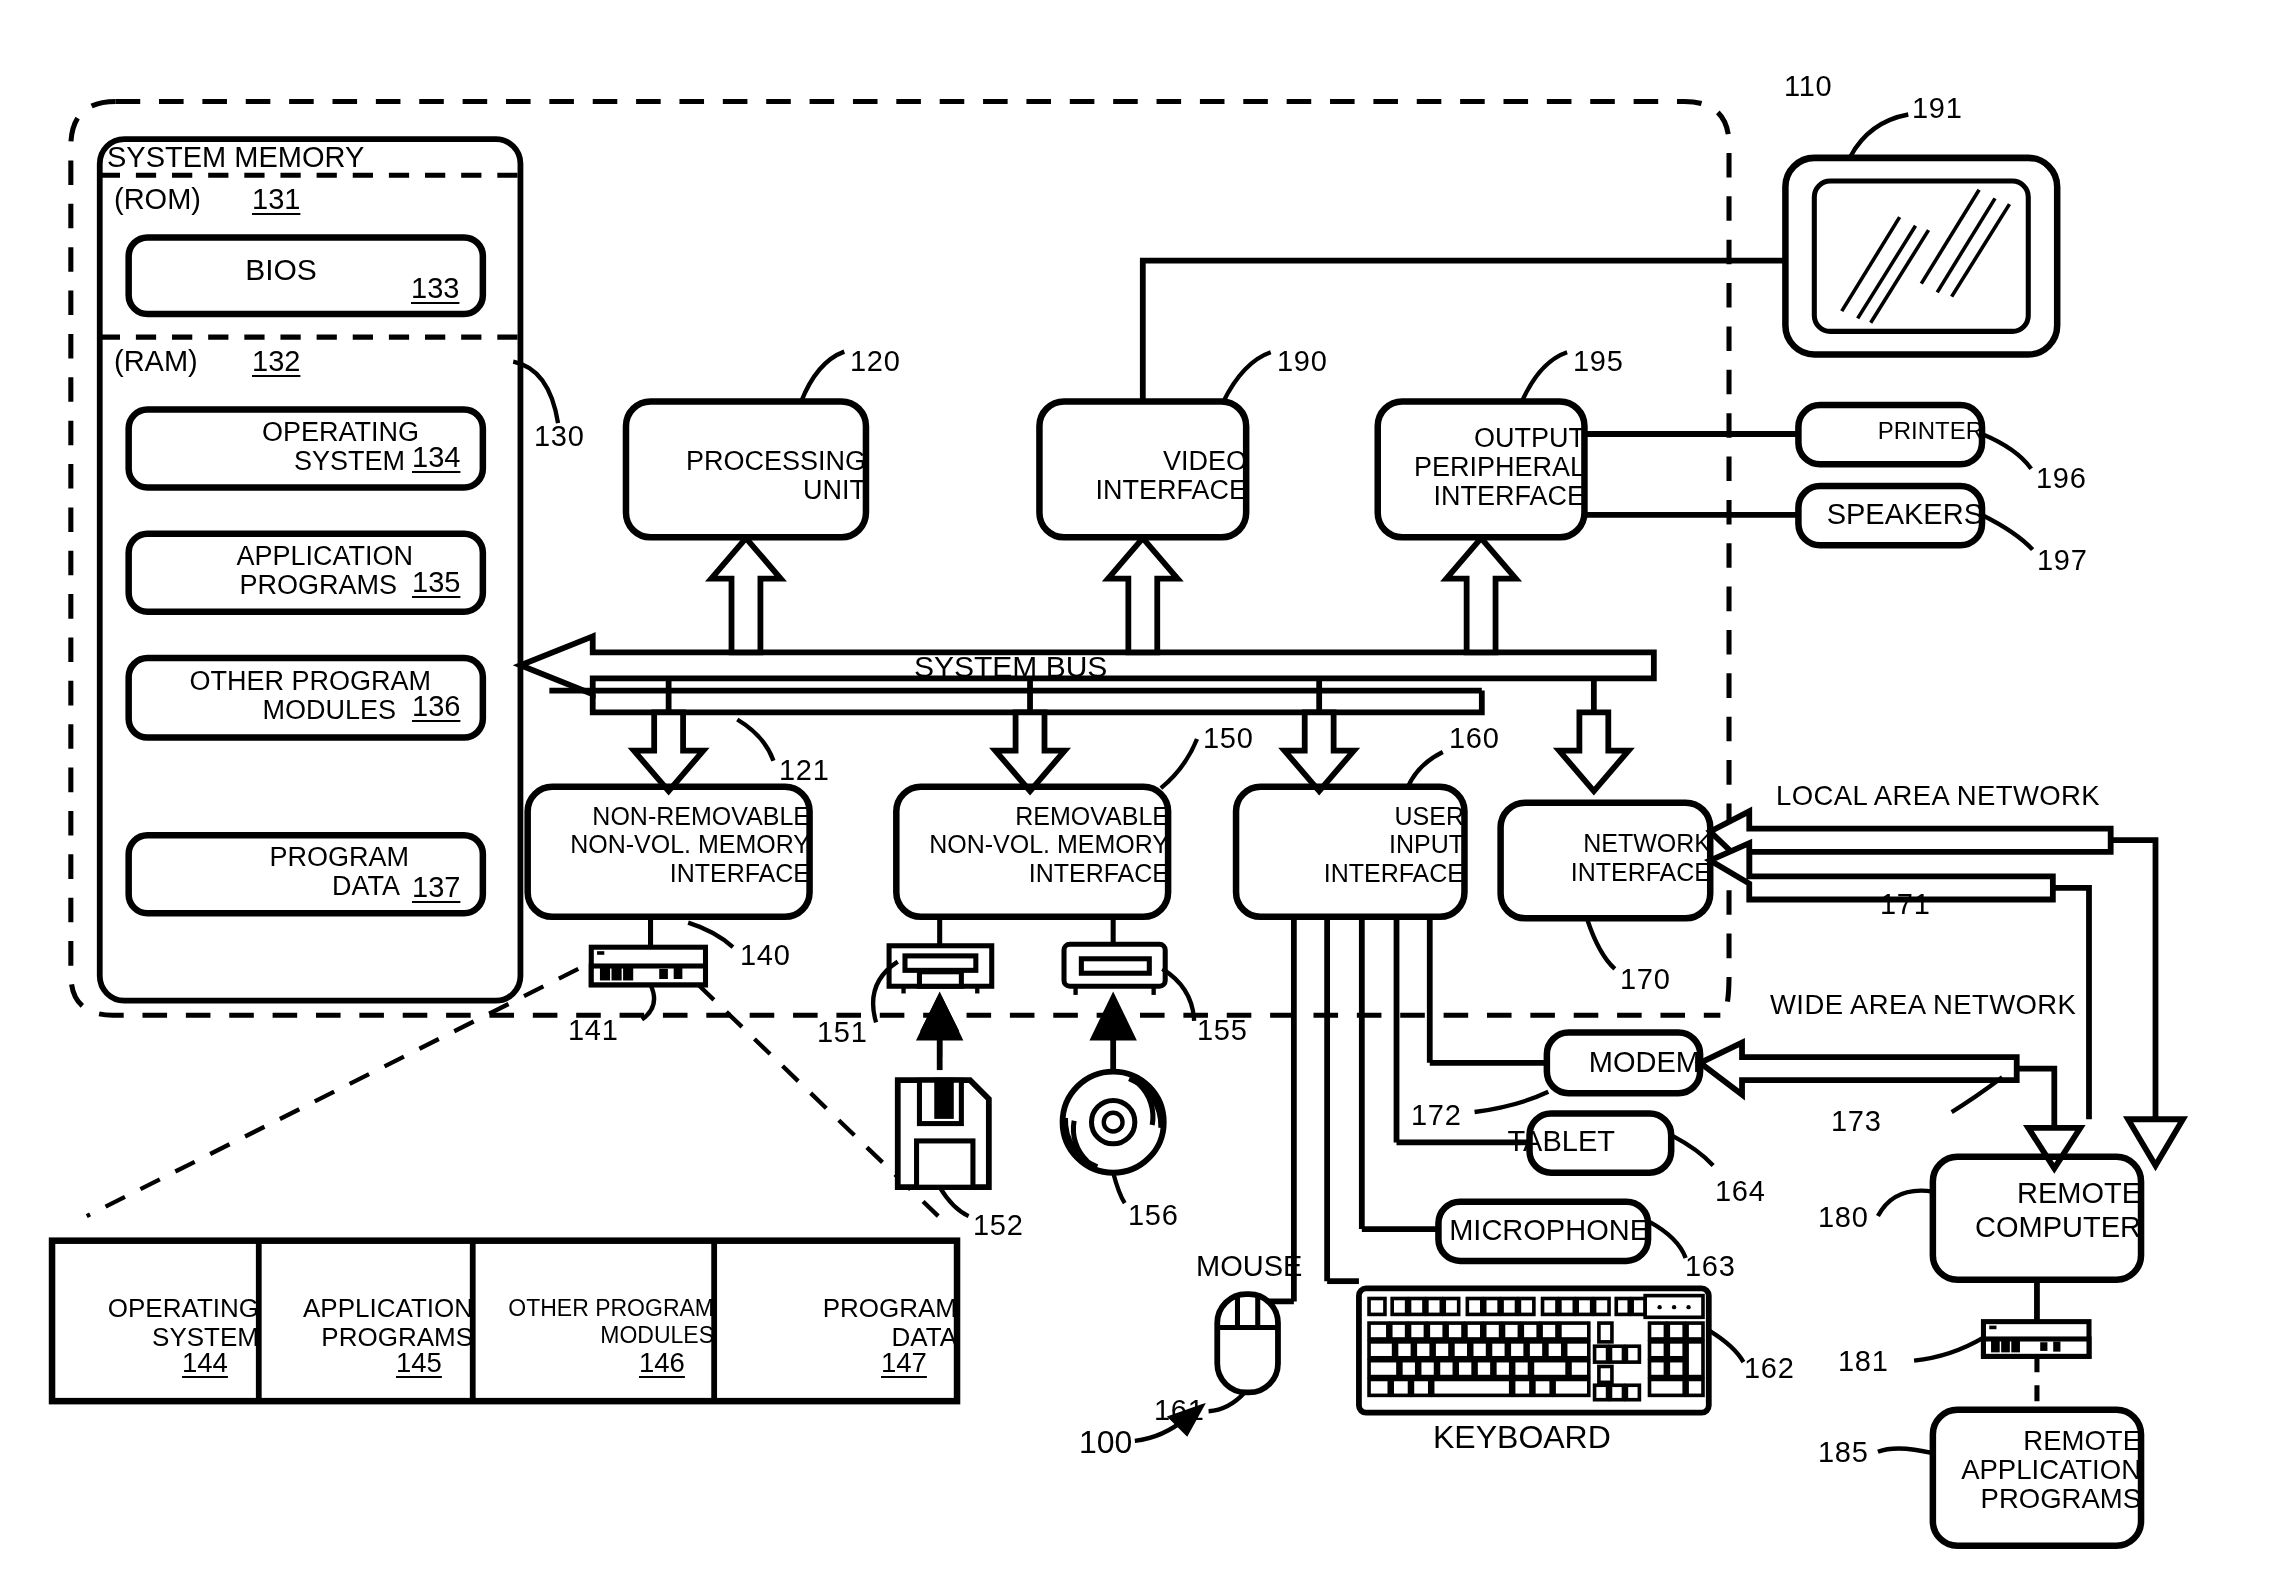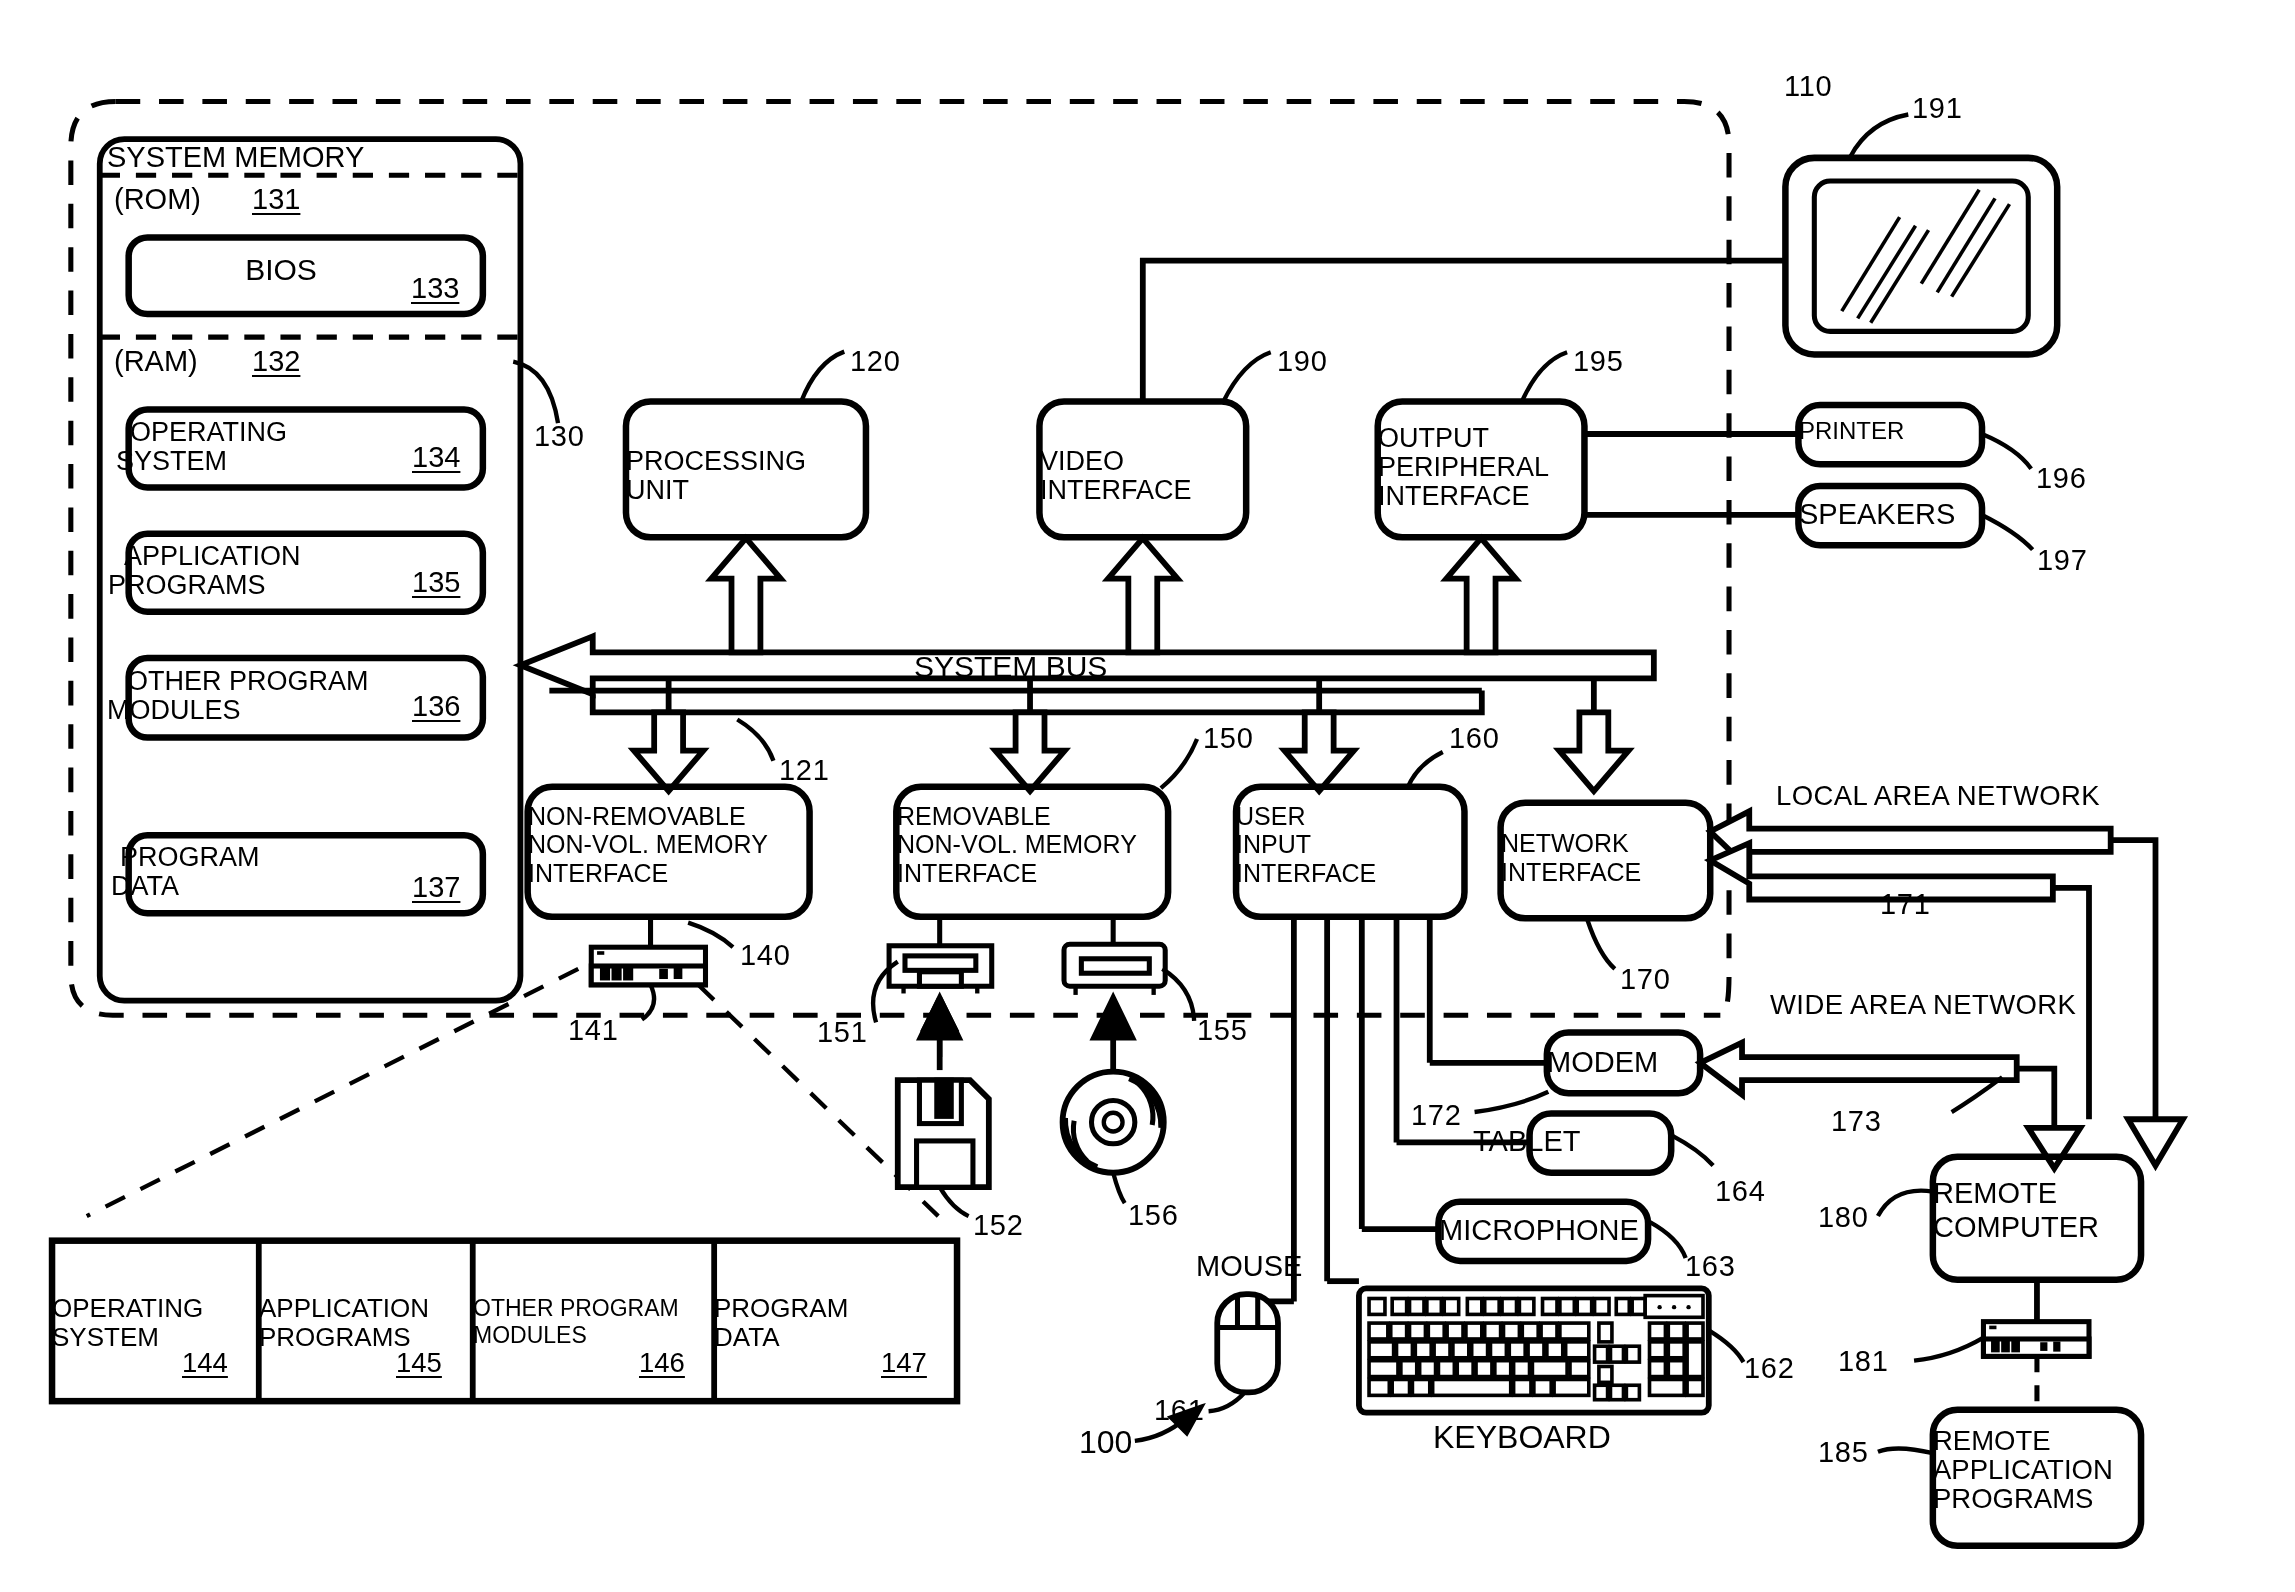--- a/index.html
+++ b/index.html
@@ -2,21 +2,21 @@
 <html style="font-size:11.6px"><head>
 <meta charset="utf-8">
 <style>
   html,body{margin:0;padding:0;background:#fff;}
   #root{position:relative;width:2295px;height:1593px;background:#fff;
         font-family:"Liberation Sans","DejaVu Sans",sans-serif;}
   svg{position:absolute;left:0;top:0;width:2295px;height:1593px;}
   .lbl{position:absolute;color:#000;font-weight:400;white-space:pre;line-height:1.06;}
   .ref{font-size:29px;letter-spacing:0.7px;}
   .refu{font-size:29px;text-decoration:underline;text-underline-offset:3.6px;}
-  .boxtxt{font-size:27px;text-align:left;line-height:1.08;letter-spacing:0px;}
+  .boxtxt{font-size:27px;text-align:right;line-height:1.08;letter-spacing:0px;}
   .bigtxt{font-size:30px;text-align:center;line-height:1.08;}
   .netlbl{font-size:27.5px;letter-spacing:0.4px;}
 </style>
 </head>
 <body>
 
 <div id="root">
 
 <svg viewBox="0 0 3175 2203">
   <g fill="none" stroke="#000" stroke-linecap="butt" stroke-linejoin="miter">

